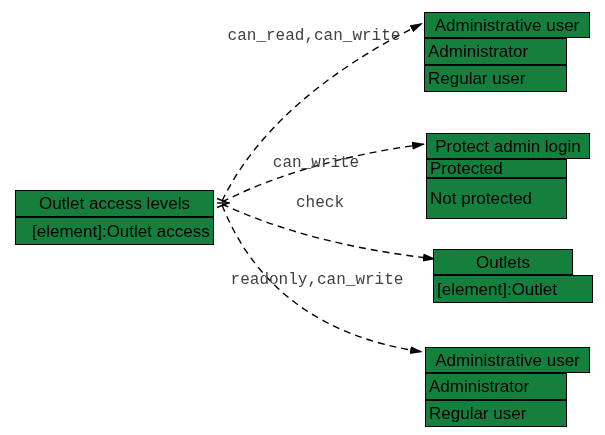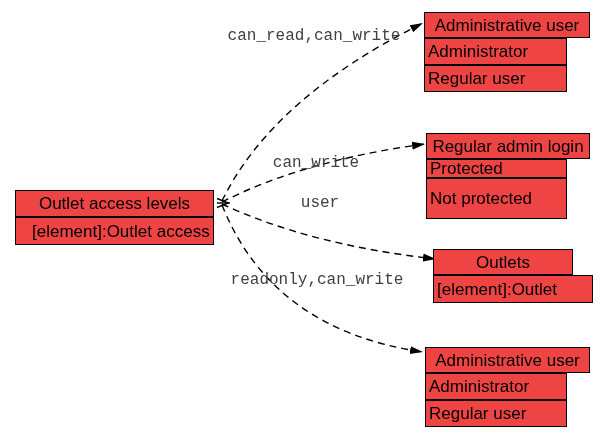--- a/index.html
+++ b/index.html
@@ -27,21 +27,21 @@
     stroke: #000000;
     stroke-width: 1.4;
     fill: none;
   }
   .node {
     position: absolute;
   }
   .compartment {
     box-sizing: border-box;
     border: 1.5px solid #000000;
-    background: #ef4444;
+    background: #15803d;
     display: flex;
     align-items: center;
     font-size: 17px;
     line-height: 1;
     white-space: nowrap;
     overflow: hidden;
   }
   .compartment.title { justify-content: center; padding: 0 3px; }
   .compartment.row { justify-content: flex-start; padding: 0 3px; }
   .edge-label {
@@ -79,34 +79,34 @@
     <div class="compartment row" style="width:199px; height:28px;padding-left:16px;">[element]:Outlet access</div>
   </div>
 
   <div class="node" style="left:424px; top:12px;">
     <div class="compartment title" style="width:166px; height:26px;">Administrative user</div>
     <div class="compartment row" style="width:143px; height:27px;">Administrator</div>
     <div class="compartment row" style="width:143px; height:27px;">Regular user</div>
   </div>
 
   <div class="node" style="left:426px; top:133px;">
-    <div class="compartment title" style="width:164px; height:26px;">Regular admin login</div>
+    <div class="compartment title" style="width:164px; height:26px;">Protect admin login</div>
     <div class="compartment row" style="width:141px; height:19px;">Protected</div>
     <div class="compartment row" style="width:141px; height:41px;">Not protected</div>
   </div>
 
   <div class="node" style="left:433px; top:249px;">
     <div class="compartment title" style="width:140px; height:26px;">Outlets</div>
     <div class="compartment row" style="width:160px; height:28px;">[element]:Outlet</div>
   </div>
 
   <div class="node" style="left:425px; top:347px;">
     <div class="compartment title" style="width:165px; height:26px;">Administrative user</div>
     <div class="compartment row" style="width:142px; height:27px;">Administrator</div>
     <div class="compartment row" style="width:142px; height:27px;">Regular user</div>
   </div>
 
   <div class="edge-label" style="left:314px; top:36px;">can_read,can_write</div>
   <div class="edge-label" style="left:316px; top:140px;margin-top:23px;">can_write</div>
-  <div class="edge-label" style="left:320px; top:203px;">user</div>
+  <div class="edge-label" style="left:320px; top:203px;">check</div>
   <div class="edge-label" style="left:317px; top:280px;">readonly,can_write</div>
 
 </div>
 
 </body></html>

